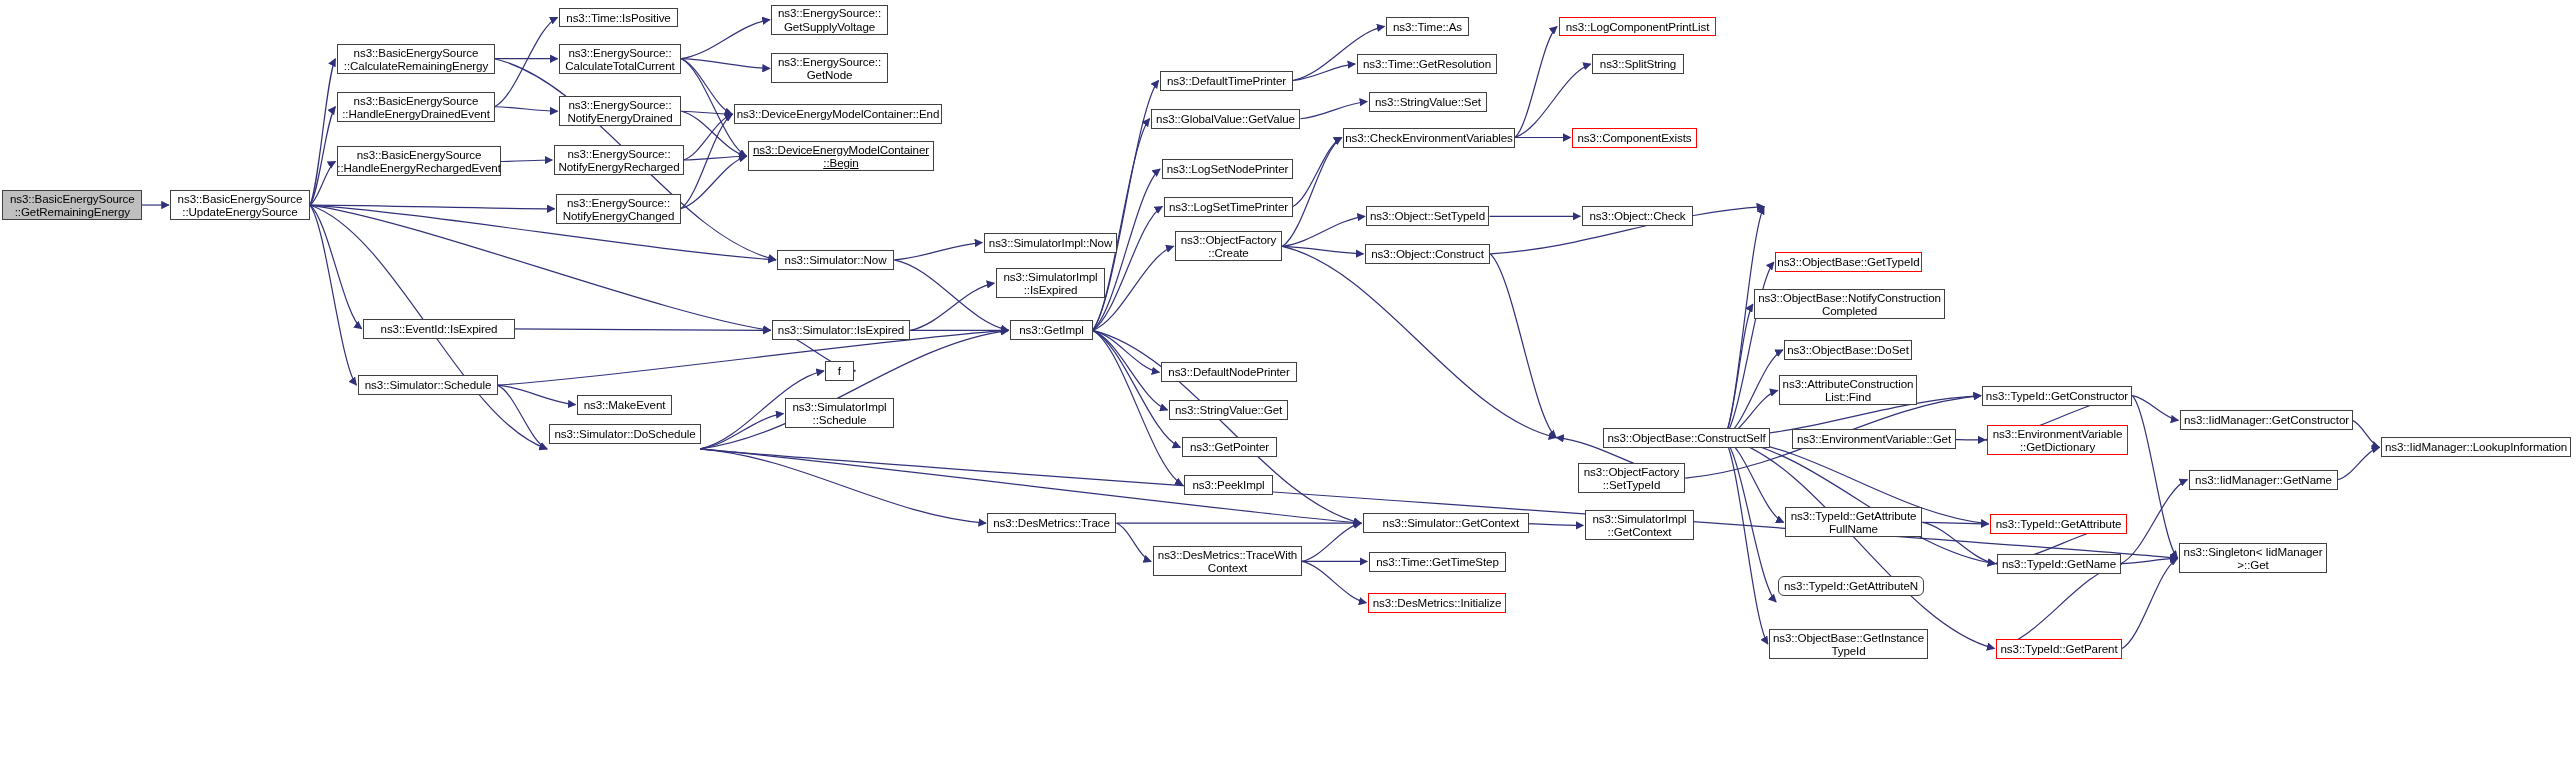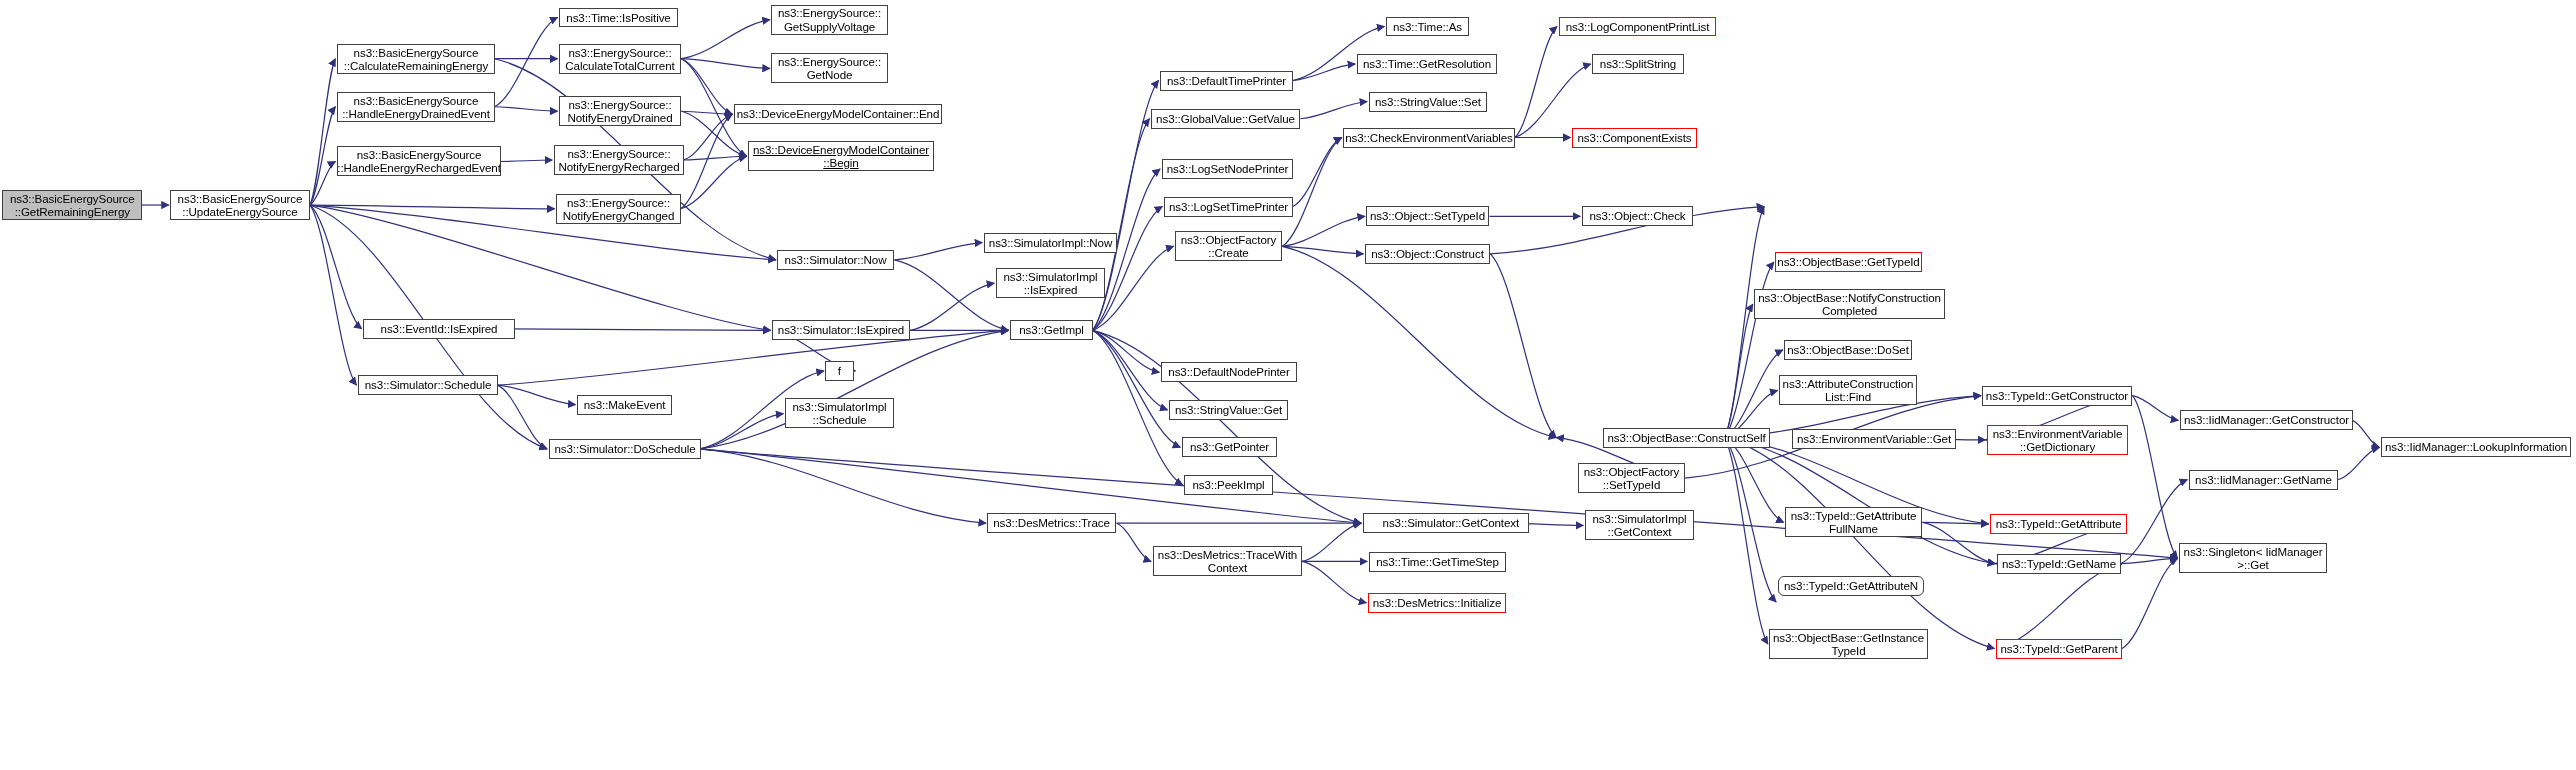--- a/index.html
+++ b/index.html
@@ -187,21 +187,21 @@
       <div class="node" style="left: 771px; top: 4.5px; width: 117px; height: 30px;"><span>ns3::EnergySource::
 GetSupplyVoltage</span></div>
       <div class="node" style="left: 771px; top: 53px; width: 117px; height: 30px;"><span>ns3::EnergySource::
 GetNode</span></div>
       <div class="node" style="left: 734px; top: 104px; width: 208px; height: 19.5px;"><span>ns3::DeviceEnergyModelContainer::End</span></div>
       <div class="node" style="left: 748px; top: 141px; width: 186px; height: 30px; text-decoration: underline;"><span>ns3::DeviceEnergyModelContainer
 ::Begin</span></div>
       <div class="node" style="left: 363px; top: 319px; width: 152px; height: 19.5px;"><span>ns3::EventId::IsExpired</span></div>
       <div class="node" style="left: 358px; top: 375px; width: 140px; height: 19.5px;"><span>ns3::Simulator::Schedule</span></div>
       <div class="node" style="left: 577px; top: 395px; width: 95px; height: 19.5px;"><span>ns3::MakeEvent</span></div>
-      <div class="node" style="left: 549px; top: 439px; width: 152px; height: 19.5px;"><span>ns3::Simulator::DoSchedule</span></div>
+      <div class="node" style="left: 549px; top: 424px; width: 152px; height: 19.5px;"><span>ns3::Simulator::DoSchedule</span></div>
       <div class="node" style="left: 777px; top: 250px; width: 117px; height: 19.5px;"><span>ns3::Simulator::Now</span></div>
       <div class="node" style="left: 772px; top: 320px; width: 138px; height: 19.5px;"><span>ns3::Simulator::IsExpired</span></div>
       <div class="node" style="left: 825px; top: 361px; width: 28.5px; height: 19.5px;"><span>f</span></div>
       <div class="node" style="left: 785px; top: 398px; width: 109px; height: 30px;"><span>ns3::SimulatorImpl
 ::Schedule</span></div>
       <div class="node" style="left: 984px; top: 233px; width: 133px; height: 19.5px;"><span>ns3::SimulatorImpl::Now</span></div>
       <div class="node" style="left: 996px; top: 268px; width: 109px; height: 30px;"><span>ns3::SimulatorImpl
 ::IsExpired</span></div>
       <div class="node" style="left: 1010px; top: 320px; width: 83px; height: 19.5px;"><span>ns3::GetImpl</span></div>
       <div class="node" style="left: 1161px; top: 362px; width: 136px; height: 19.5px;"><span>ns3::DefaultNodePrinter</span></div>

